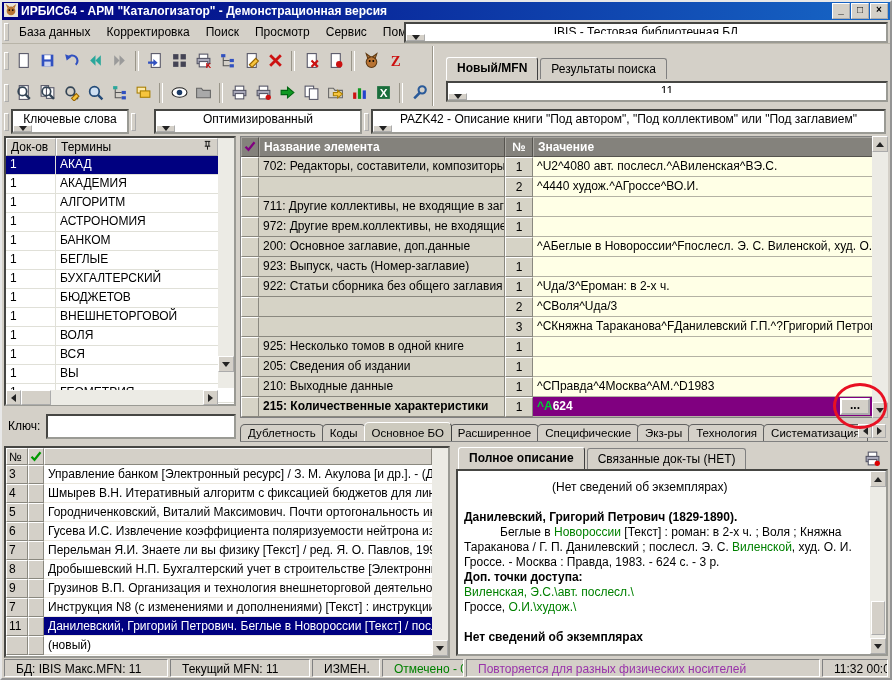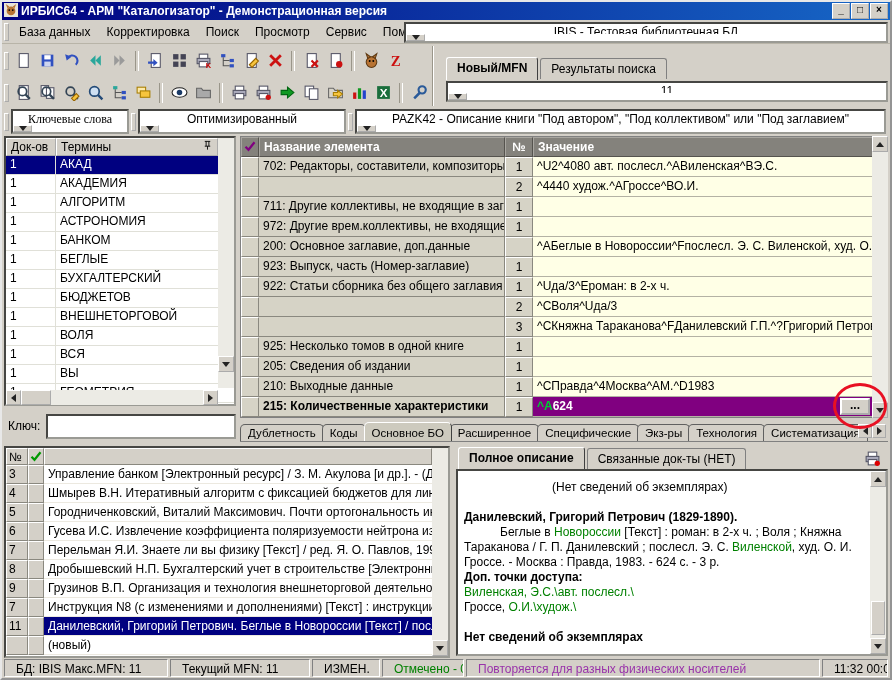--- a/index.html
+++ b/index.html
@@ -32,22 +32,22 @@
   .cval{flex:1;padding:1px 3px;white-space:nowrap;overflow:hidden;align-self:center;}
   .cbtn{width:17px;background:#d4d0c8;border:1px outset #fff;display:flex;align-items:center;justify-content:center;}
   .tri-dn{width:0;height:0;border-left:4px solid transparent;border-right:4px solid transparent;border-top:5px solid #222;}
   .tri-up{width:0;height:0;border-left:4px solid transparent;border-right:4px solid transparent;border-bottom:5px solid #222;}
   .tri-l{width:0;height:0;border-top:4px solid transparent;border-bottom:4px solid transparent;border-right:5px solid #222;}
   .tri-r{width:0;height:0;border-top:4px solid transparent;border-bottom:4px solid transparent;border-left:5px solid #222;}
   #db-combo{left:402px;top:20px;width:484px;height:21px;}
   #mfn-combo{left:444px;top:79px;width:442px;height:21px;}
   
   #comborow{left:0;top:106px;width:888px;height:27px;display:flex;align-items:center;}
-  #combo-dict{width:114px;height:21px;font-family:Liberation Serif, serif;}
-  #combo-view{width:204px;height:21px;}
+  #combo-dict{width:114px;height:21px;}
+  #combo-view{width:204px;height:21px;margin-left:16px;}
   #combo-ws{flex:1;height:21px;margin-right:4px;}
   
   #terms-table{left:2px;top:134px;width:232px;height:270px;background:#fff;border:2px inset #9a9a94;}
   .thead{display:flex;background:#d4d0c8;height:18px;}
   .thc{border:1px outset #fff;padding:1px 4px;white-space:nowrap;overflow:hidden;box-sizing:border-box;}
   .trow{display:flex;height:18px;border-bottom:1px solid #e0e0d8;cursor:default;}
   .trow .tc1{width:50px;border-right:1px solid #e0e0d8;padding:1px 4px;box-sizing:border-box;}
   .trow .tc2{flex:1;padding:1px 4px;white-space:nowrap;overflow:hidden;}
   .trow.sel{background:#000080;color:#fff;}
   #terms-vscroll{left:216px;top:136px;width:16px;height:250px;background:#ecebe5;}

